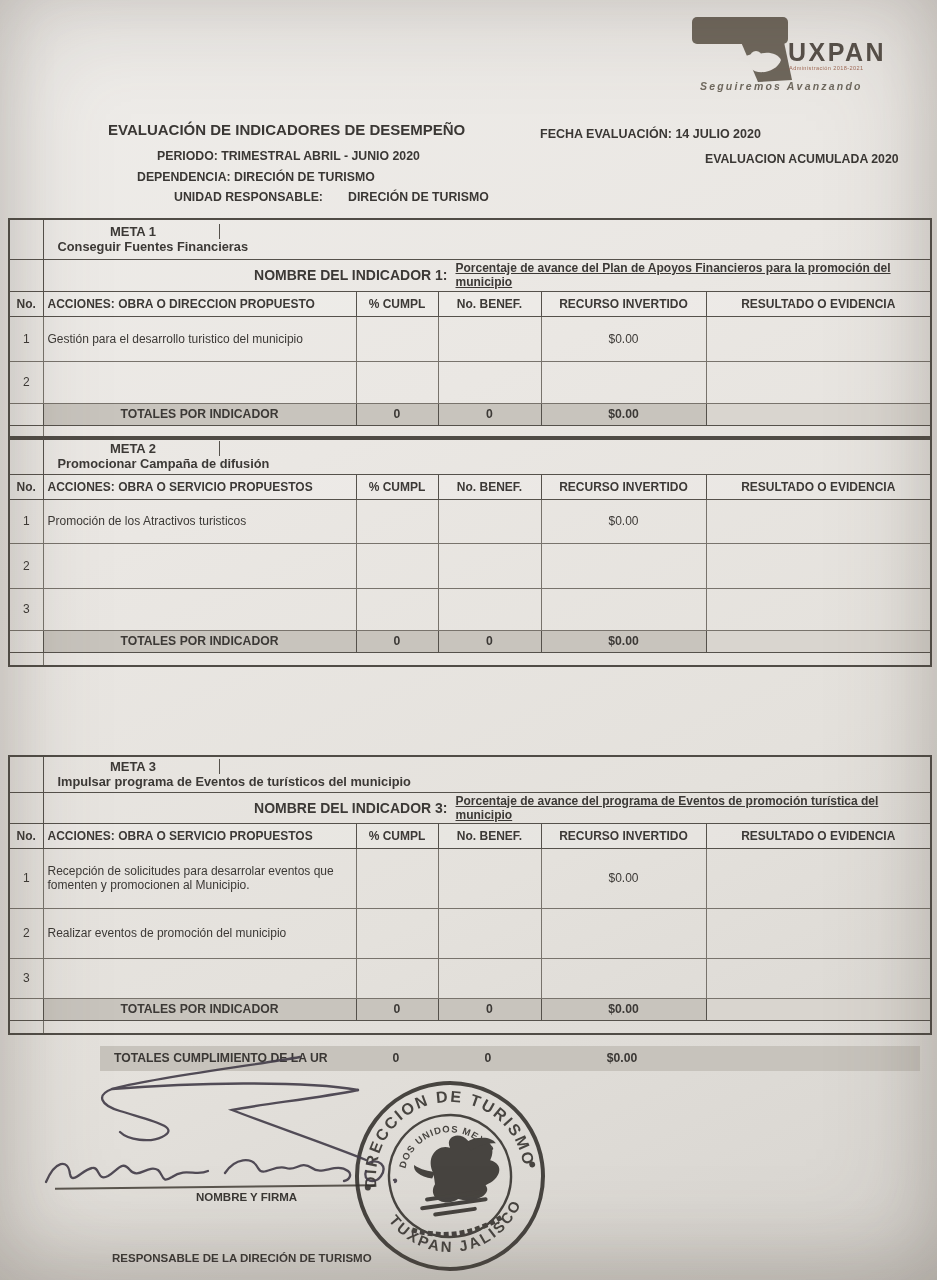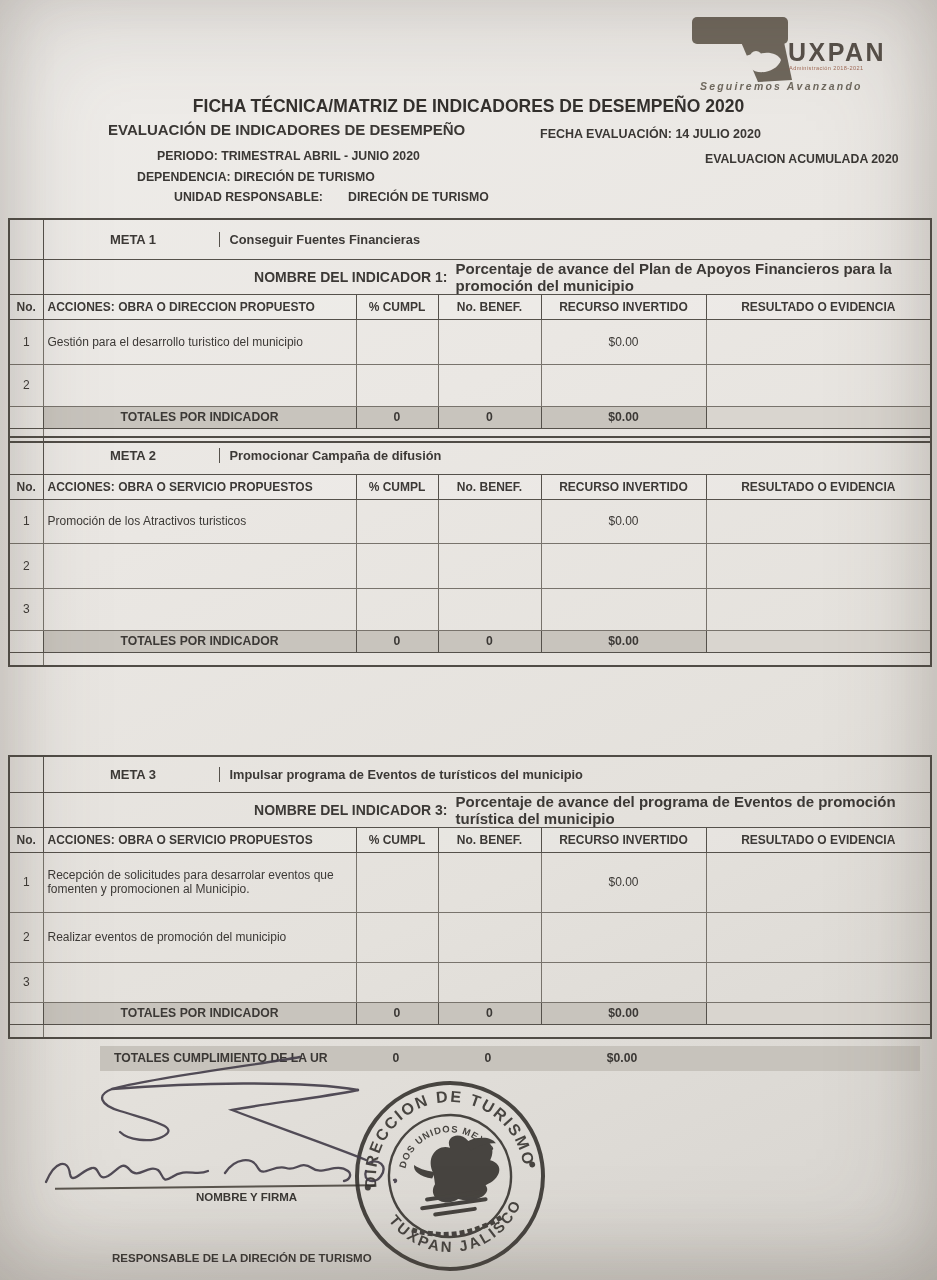--- a/index.html
+++ b/index.html
@@ -19,28 +19,28 @@
   .acumulada{top:152px;left:705px;font-size:12.3px;font-weight:bold;}
   .dependencia{top:170px;left:137px;font-size:12.3px;font-weight:bold;}
   .unidad-l{top:190px;left:174px;font-size:12.3px;font-weight:bold;}
   .unidad-v{top:190px;left:348px;font-size:12.3px;font-weight:bold;}
   
   .mtable{position:absolute;left:8px;width:922px;}
   .mtable table{table-layout:fixed;border-collapse:collapse;width:922px;border:2px solid #504c46;}
   .mtable td,.mtable th{border:1px solid #78736c;font-size:12px;color:#3c3936;padding:0 4px;overflow:hidden;vertical-align:middle;}
   .meta-td,.ind-td,.hdr th{border:1.4px solid #55514b !important;}
   .meta-td{padding:0;}
-  .meta-flex{display:flex;height:100%;align-items:flex-start;}
+  .meta-flex{display:flex;height:100%;align-items:flex-start;flex-direction:column;}
   .meta-label{width:171px;display:flex;align-items:center;justify-content:center;
     border-right:1.4px solid #55514b;font-weight:bold;font-size:13px;}
   .meta-goal{flex:1;display:flex;align-items:center;padding-left:10px;font-weight:bold;font-size:12.8px;}
   .ind-td{padding:0;}
   .ind-flex{display:flex;height:100%;align-items:center;}
   .ind-label{width:400px;text-align:right;font-weight:bold;font-size:14px;}
-  .ind-text{flex:1;margin-left:8px;font-weight:bold;font-size:15px;}
+  .ind-text{flex:1;margin-left:8px;font-weight:bold;font-size:12px;text-decoration:underline;}
   .hdr th{font-size:12px;text-align:center;padding:2px 4px;background:rgba(255,255,255,.14);}
   .hdr th.left{text-align:left;}
   .cell-no{text-align:center;}
   .cell-accion{vertical-align:top;padding-top:2px;font-size:12px;color:#45423e;}
   .cell-mid{text-align:center;}
   .tot td{background:#c8c4bd;font-weight:bold;font-size:12.2px;text-align:center;border:1.4px solid #55514b;}
   .tot td.tot-no{background:transparent;}
   .tot td.tot-result{background:#d9d5cf;}
   .sp td{height:12px;border:1px solid #78736c;}
   
@@ -66,21 +66,20 @@
       <path d="M 57,38 L 100,38 L 108,76 L 74,78 Z" fill="#6e665b"></path>
       <path d="M 66,58 C 72,46 92,46 97,56 C 93,68 74,72 66,64 Z" fill="#ebe8e4"></path>
       <circle cx="72" cy="53" r="6" fill="#ebe8e4"></circle>
       <path d="M 68,50 L 52,55 L 68,60 Z" fill="#ebe8e4"></path>
       <text x="104" y="57" font-size="25" font-weight="bold" letter-spacing="2.5" fill="#575049">UXPAN</text>
       <text x="105" y="66" font-size="5.6" letter-spacing=".4" fill="#93543e" opacity=".85">Administración 2018-2021</text>
       <text x="16" y="86" font-size="10.5" font-style="italic" font-weight="bold" letter-spacing="2.2" fill="#6f695f">Seguiremos Avanzando</text>
     </svg>
   </div>
 
-  <div class="abs title">FICHA TÉCNICA/MATRIZ DE INDICADORES DE DESEMPEÑO 2020</div>
   <div class="abs subtitle">EVALUACIÓN DE INDICADORES DE DESEMPEÑO</div>
   <div class="abs fecha">FECHA EVALUACIÓN: 14 JULIO 2020</div>
   <div class="abs periodo">PERIODO: TRIMESTRAL  ABRIL - JUNIO 2020</div>
   <div class="abs acumulada">EVALUACION ACUMULADA 2020</div>
   <div class="abs dependencia">DEPENDENCIA: DIRECIÓN DE TURISMO</div>
   <div class="abs unidad-l">UNIDAD RESPONSABLE:</div>
   <div class="abs unidad-v">DIRECIÓN DE TURISMO</div>
 
   <section class="mtable" style="top:218px">
     <table>

